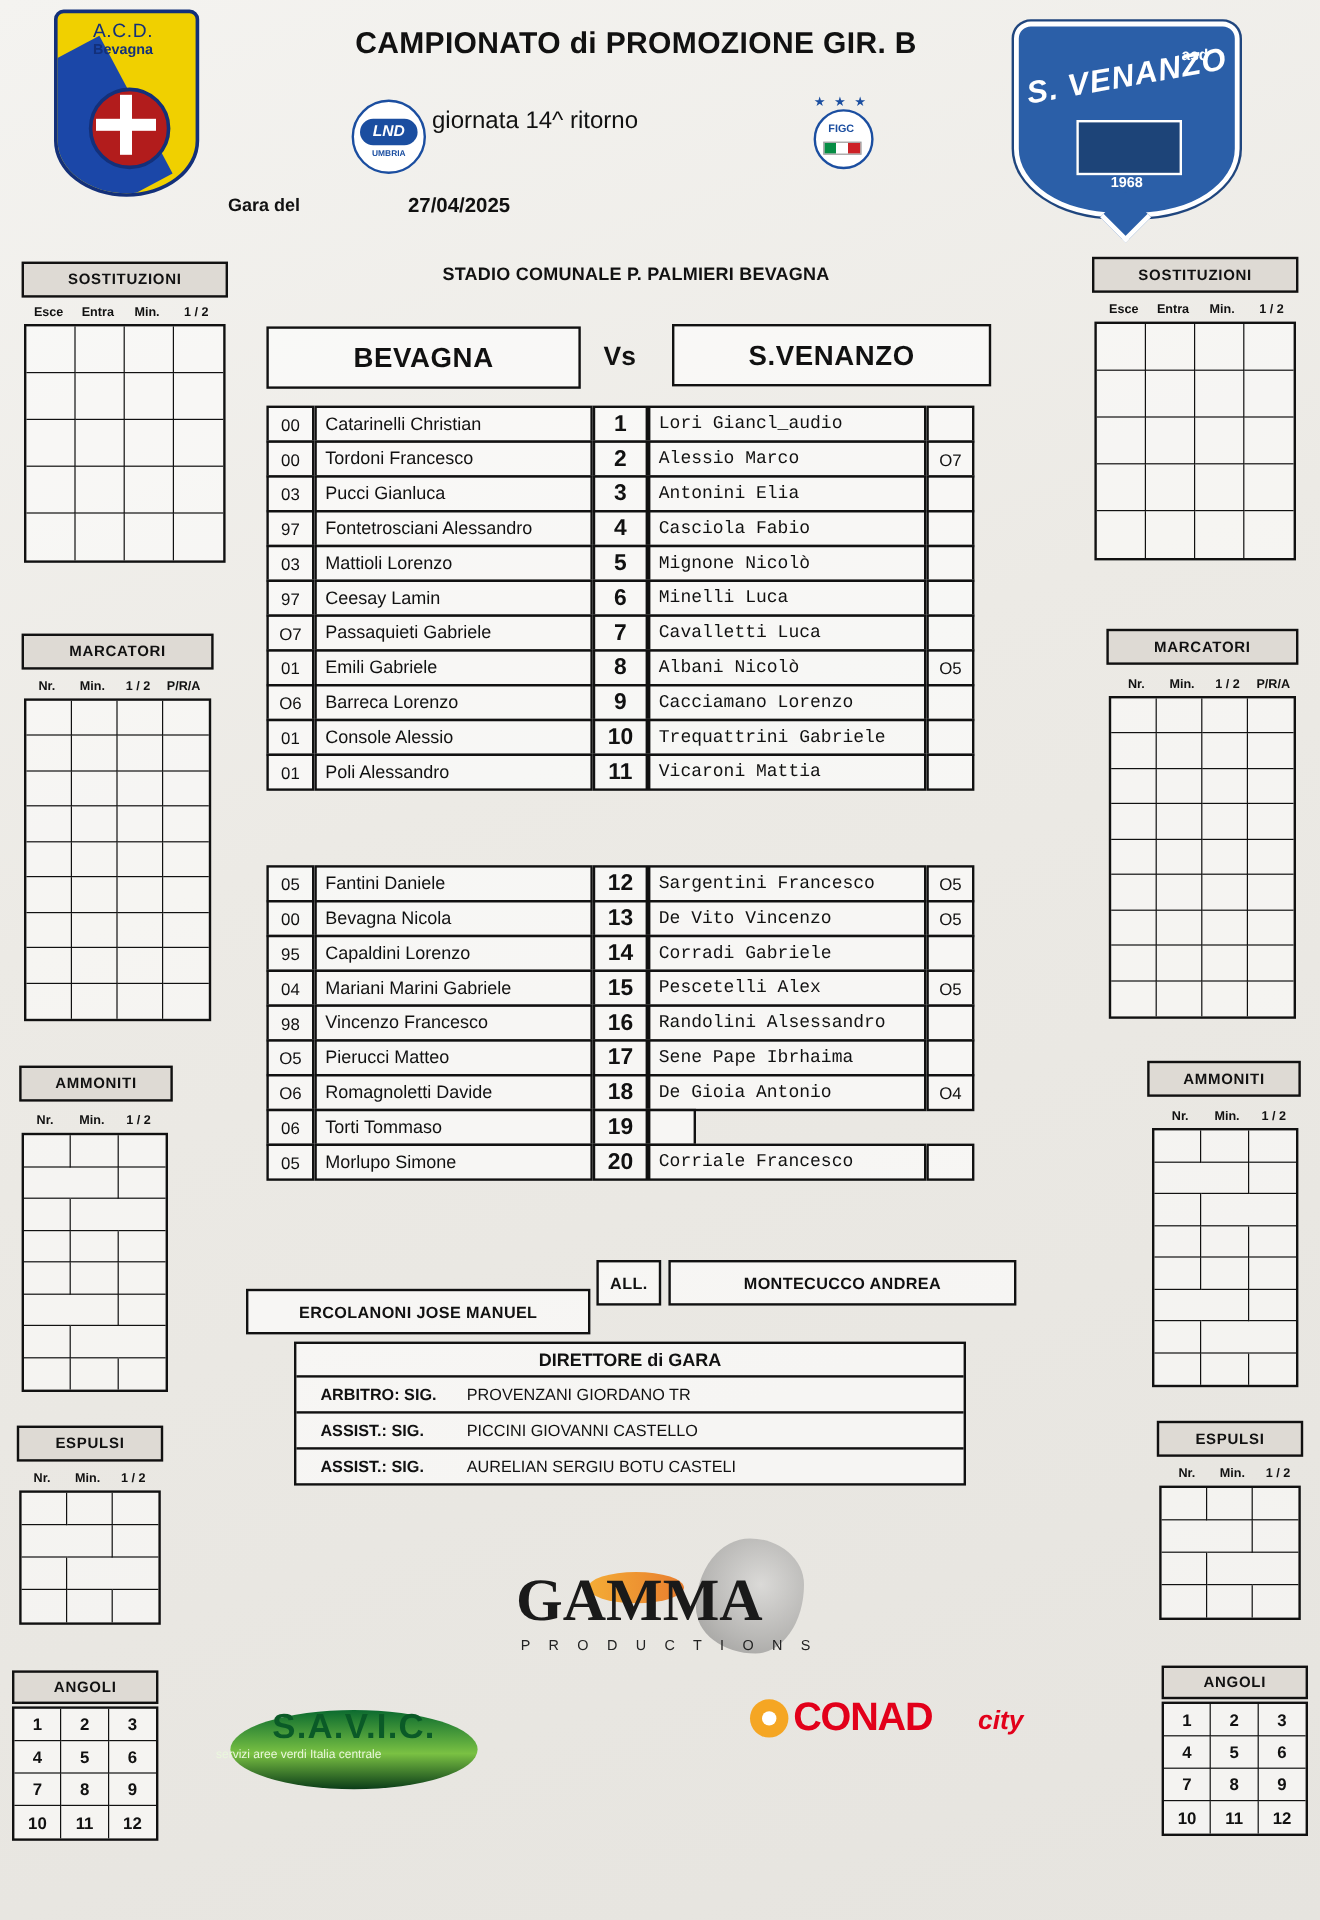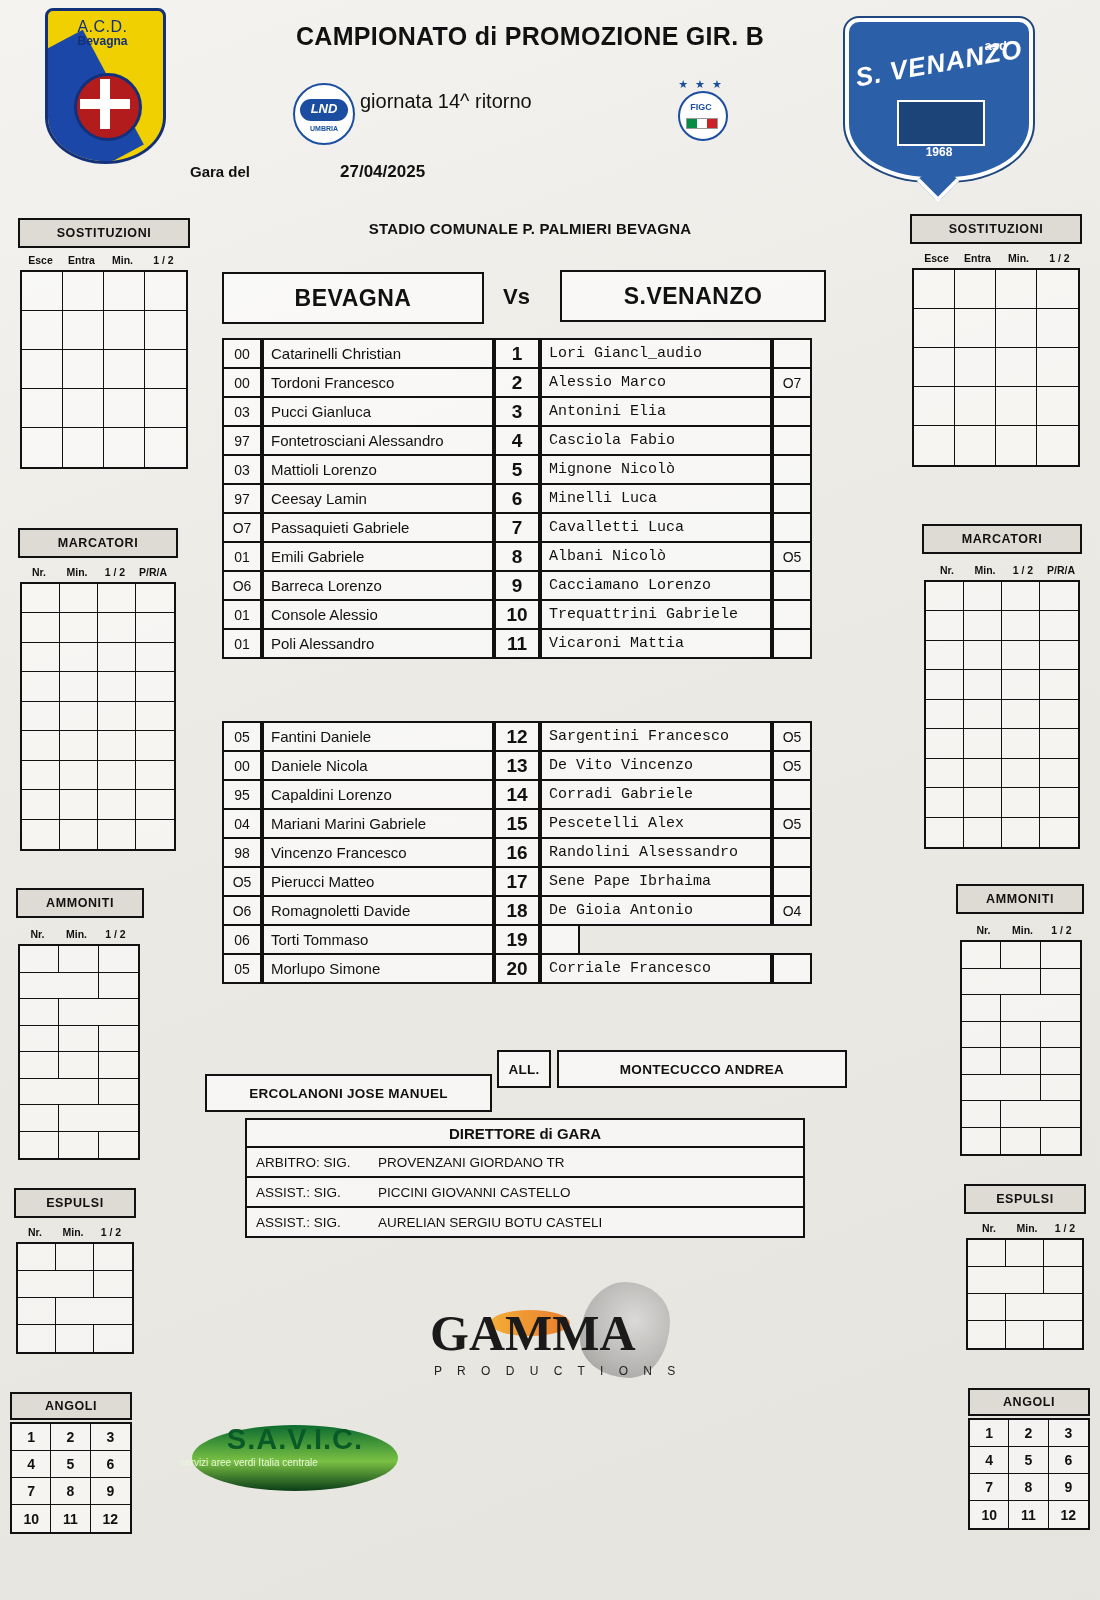--- a/index.html
+++ b/index.html
@@ -131,21 +131,21 @@
   .c-year-r{width:40px;justify-content:center;font-size:14px;}
   .coach{
     position:absolute;border:2px solid #111;background:rgba(255,255,255,.6);
     display:flex;align-items:center;justify-content:center;
     font-size:13.5px;font-weight:bold;letter-spacing:.3px;
   }
   .dir-box{position:absolute;left:245px;top:1118px;width:556px;border:2px solid #111;background:rgba(255,255,255,.6);}
   .dir-title{text-align:center;font-size:15px;font-weight:bold;padding:5px 0 4px;border-bottom:2px solid #111;}
   .dir-row{display:flex;align-items:center;height:28px;border-bottom:2px solid #111;font-size:13.5px;}
   .dir-row:last-child{border-bottom:none;}
-  .dir-lbl{width:112px;padding-left:9px;font-weight:normal;}
+  .dir-lbl{width:112px;padding-left:20px;font-weight:bold;}
   .dir-val{padding-left:10px;}
   
   .angoli-grid{position:absolute;border:2px solid #111;background:rgba(255,255,255,.55);
     display:grid;grid-template-columns:repeat(3,1fr);grid-template-rows:repeat(4,27px);}
   .angoli-grid div{border-right:1.5px solid #111;border-bottom:1.5px solid #111;
     display:flex;align-items:center;justify-content:center;font-size:14px;font-weight:bold;}
   .angoli-grid div:nth-child(3n){border-right:none;}
   .angoli-grid div:nth-last-child(-n+3){border-bottom:none;}
   
   .savic{position:absolute;left:180px;top:1385px;width:230px;height:115px;}
@@ -593,21 +593,21 @@
   <div class="roster" id="bench" style="left:222px;top:721px;">
       <div class="row">
         <div class="cell c-year">05</div>
         <div class="cell c-name">Fantini Daniele</div>
         <div class="cell c-num">12</div>
         <div class="cell c-name-r">Sargentini Francesco</div>
         <div class="cell c-year-r">O5</div>
       </div>
       <div class="row">
         <div class="cell c-year">00</div>
-        <div class="cell c-name">Daniele Nicola</div>
+        <div class="cell c-name">Bevagna Nicola</div>
         <div class="cell c-num">13</div>
         <div class="cell c-name-r">De Vito Vincenzo</div>
         <div class="cell c-year-r">O5</div>
       </div>
       <div class="row">
         <div class="cell c-year">95</div>
         <div class="cell c-name">Capaldini Lorenzo</div>
         <div class="cell c-num">14</div>
         <div class="cell c-name-r">Corradi Gabriele</div>
         <div class="cell c-year-r"></div>
@@ -679,14 +679,19 @@
     <div class="oval"></div>
     <div class="txt">S.A.V.I.C.</div>
     <div class="sub">servizi aree verdi Italia centrale</div>
   </div>
   <div class="gamma">
     <div class="swirl"></div>
     <div class="orange"></div>
     <div class="g">GAMMA</div>
     <div class="p">P R O D U C T I O N S</div>
   </div>
+  <div class="conad">
+    <div class="flower"></div>
+    <div class="w">CONAD</div>
+    <div class="c">city</div>
+  </div>
 
 </div>
 
 </body></html>

